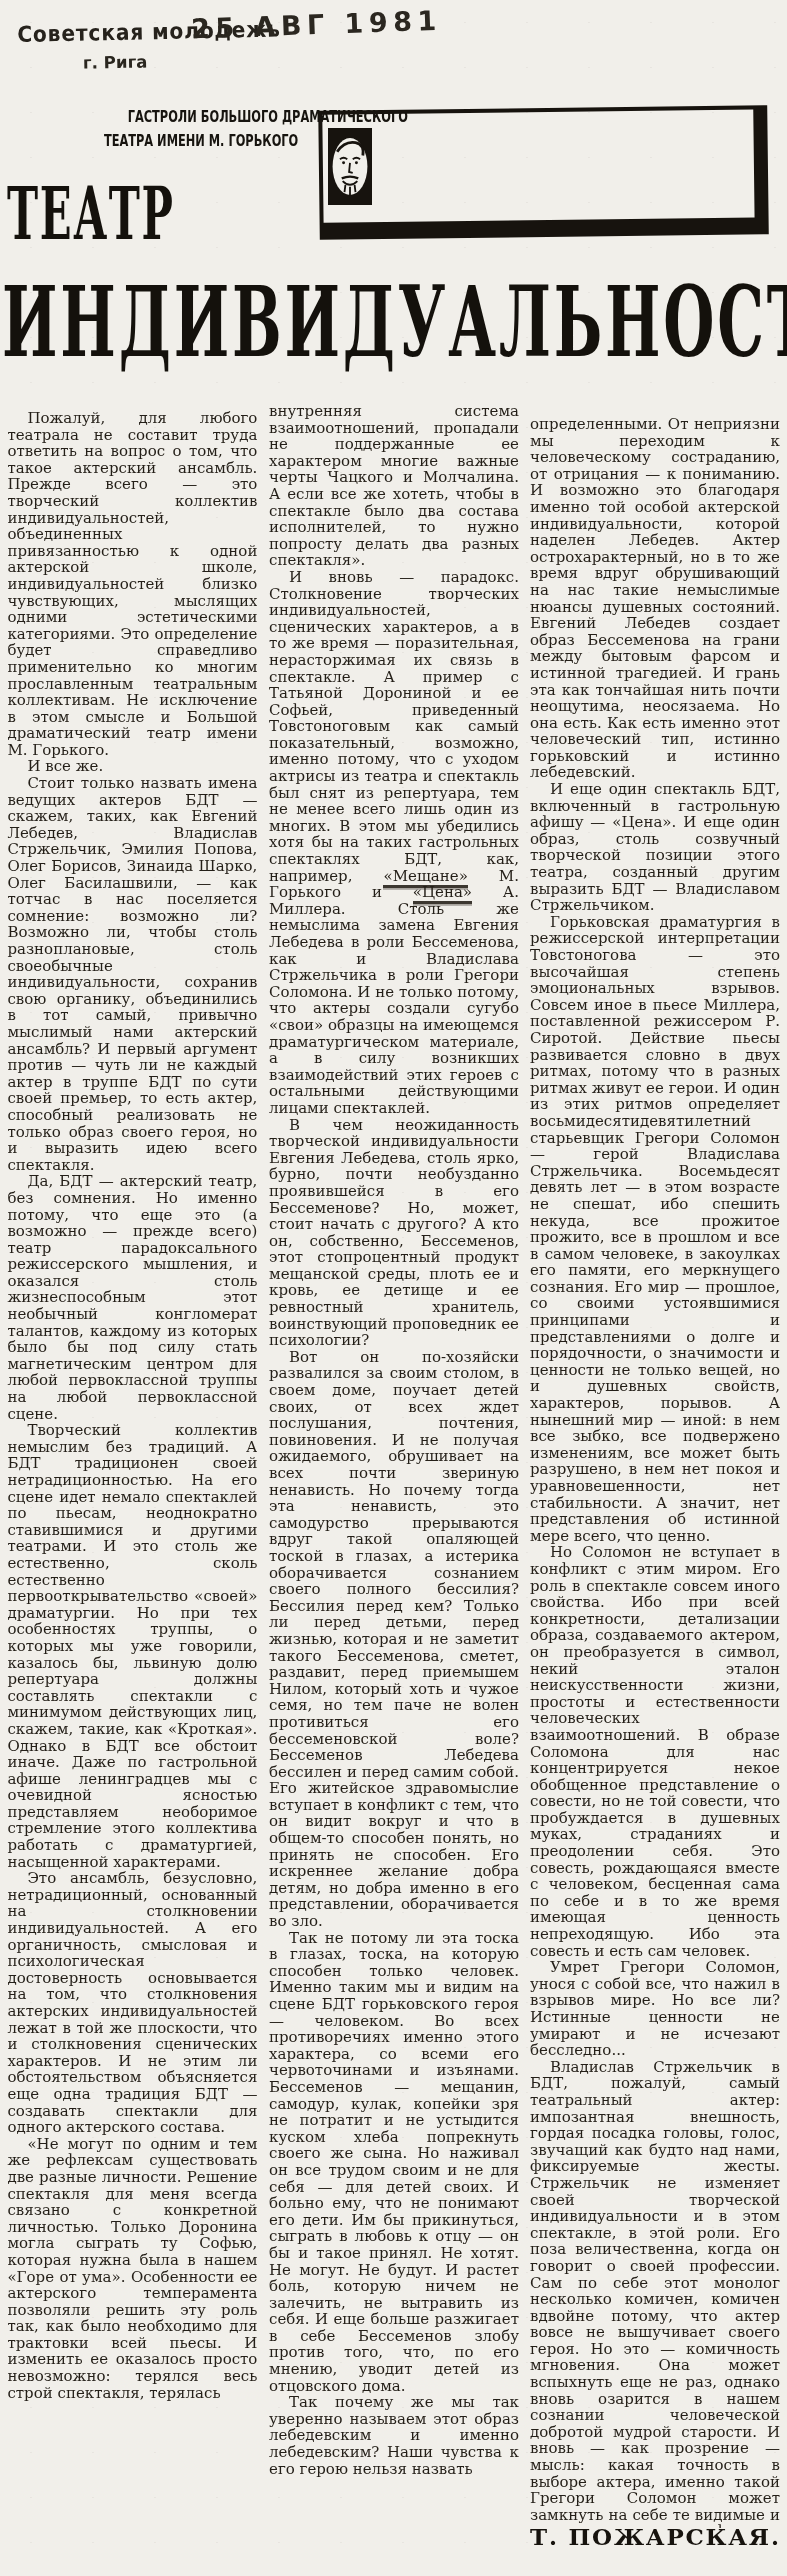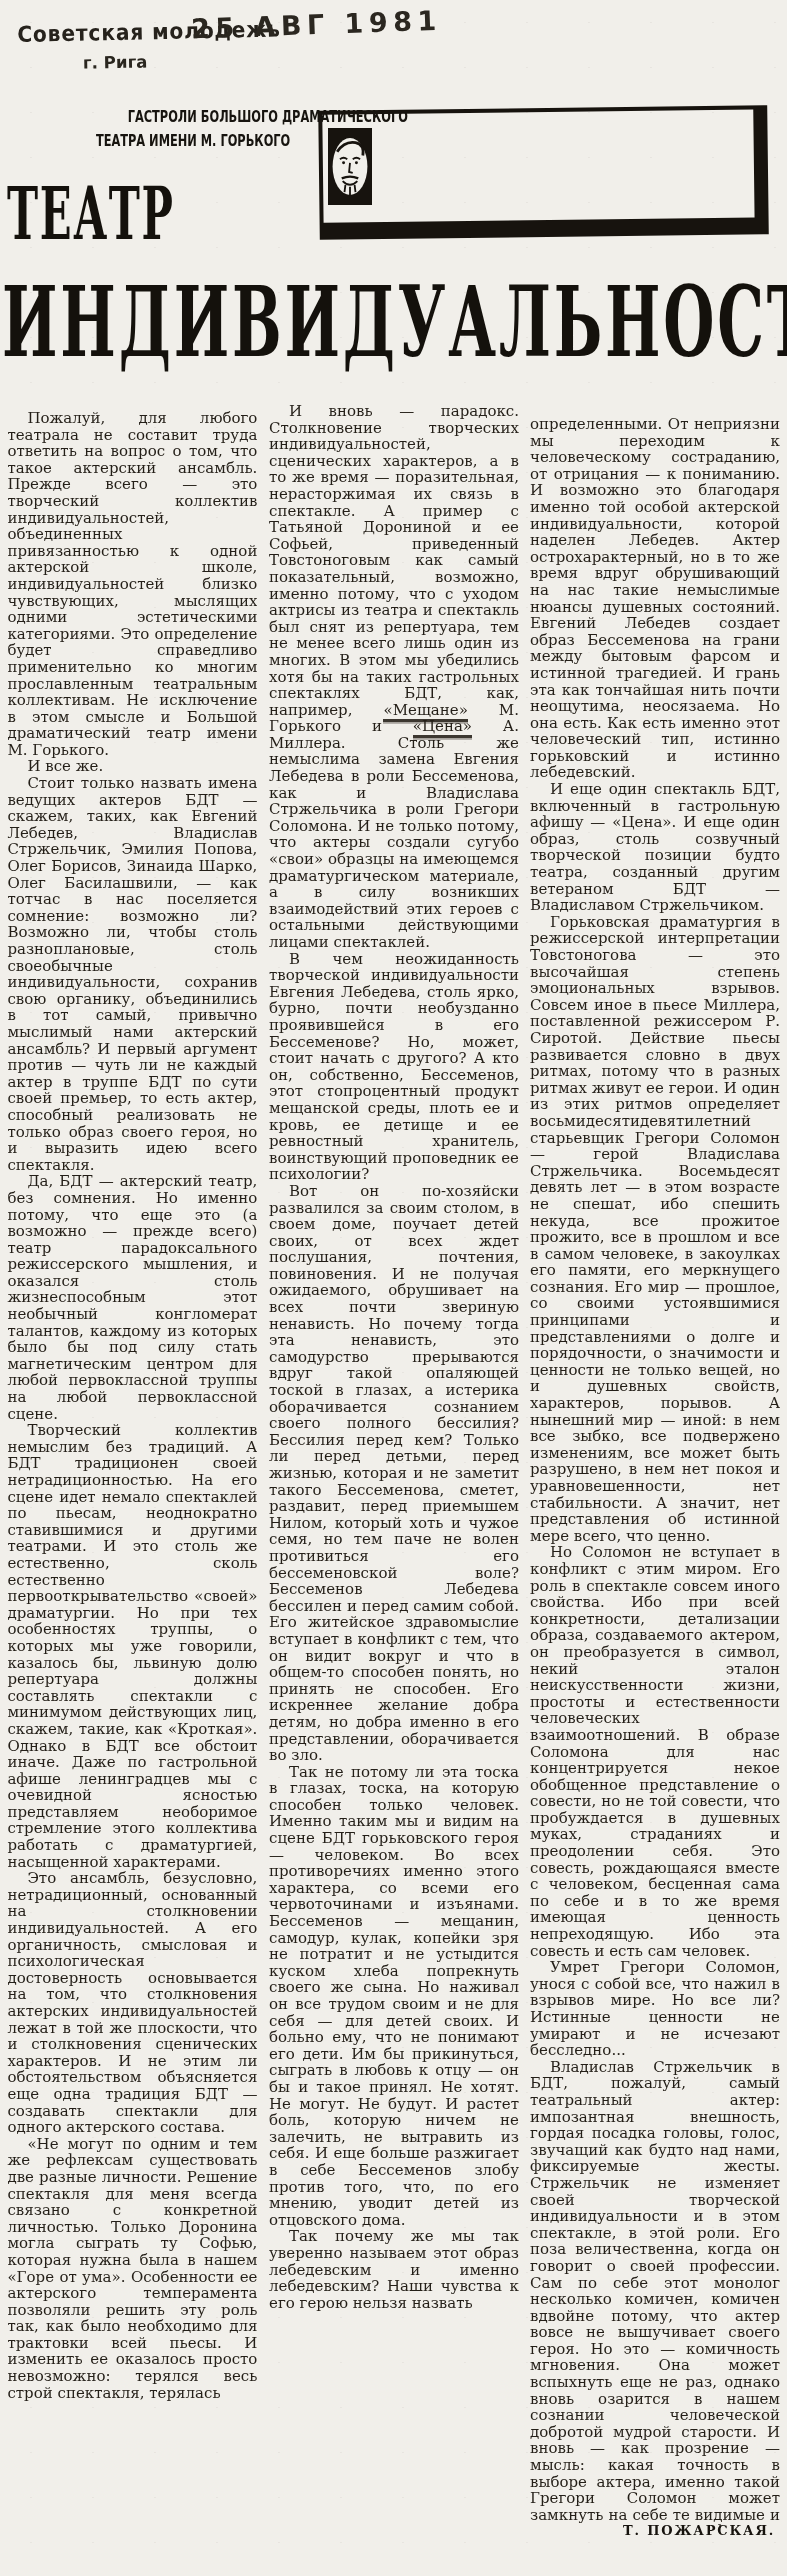--- a/index.html
+++ b/index.html
@@ -29,21 +29,21 @@
   }
   .date-stamp {
     position:absolute; left:191px; top:9.2px;
     font-family:"DejaVu Sans", sans-serif; font-weight:bold;
     font-size:27px; letter-spacing:5.5px; color:#2b2720;
     transform:rotate(-2deg); white-space:nowrap;
   }
 
   
   .kicker {
-    position:absolute; left:24px; top:105px; width:282px; text-align:left;
+    position:absolute; left:24px; top:105px; width:282px; text-align:center;
     font-family:"DejaVu Sans", sans-serif; font-weight:bold;
     font-size:15.6px; line-height:24px; color:#17140f; white-space:nowrap;
   }
   .kicker .kline { display:block; }
   .kicker .sq { display:inline-block; transform:scaleX(.73); transform-origin:100% 50%; }
 
   
   .emblem-box {
     position:absolute; left:319px; top:108px; width:431px; height:108px;
     border:4.6px solid #17130e; border-right-width:14.7px; border-bottom-width:17.5px;
@@ -76,21 +76,21 @@
   .col p { margin:0; text-indent:20px; }
   .col p.cont { text-indent:0; }
 
   .pen-underline {
     border-bottom:3.7px solid rgba(28,22,15,.85);
     box-shadow:0 1.8px 0 rgba(28,22,15,.35);
   }
 
   .byline {
     position:absolute; left:530px; top:2523px; width:245px; text-align:right;
-    font-weight:bold; font-size:13px; letter-spacing:1.8px; color:#17130e;
+    font-weight:bold; font-size:23px; letter-spacing:1.8px; color:#17130e;
     white-space:nowrap;
   }
 </style>
 </head>
 <body>
 
 <div class="page">
 
   <div class="np-stamp">Советская молодежь</div>
   <div class="city-stamp">г. Рига</div>
@@ -121,29 +121,30 @@
   <div class="col" id="col1">
       <p>Пожалуй, для любого театрала не составит труда ответить на вопрос о том, что такое актерский ансамбль. Прежде всего — это творческий коллектив индивидуальностей, объединенных привязанностью к одной актерской школе, индивидуальностей близко чувствующих, мыслящих одними эстетическими категориями. Это определение будет справедливо применительно ко многим прославленным театральным коллективам. Не исключение в этом смысле и Большой драматический театр имени М. Горького.</p>
       <p>И все же.</p>
       <p>Стоит только назвать имена ведущих актеров БДТ — скажем, таких, как Евгений Лебедев, Владислав Стржельчик, Эмилия Попова, Олег Борисов, Зинаида Шарко, Олег Басилашвили, — как тотчас в нас поселяется сомнение: возможно ли? Возможно ли, чтобы столь разноплановые, столь своеобычные индивидуальности, сохранив свою органику, объединились в тот самый, привычно мыслимый нами актерский ансамбль? И первый аргумент против — чуть ли не каждый актер в труппе БДТ по сути своей премьер, то есть актер, способный реализовать не только образ своего героя, но и выразить идею всего спектакля.</p>
       <p>Да, БДТ — актерский театр, без сомнения. Но именно потому, что еще это (а возможно — прежде всего) театр парадоксального режиссерского мышления, и оказался столь жизнеспособным этот необычный конгломерат талантов, каждому из которых было бы под силу стать магнетическим центром для любой первоклассной труппы на любой первоклассной сцене.</p>
       <p>Творческий коллектив немыслим без традиций. А БДТ традиционен своей нетрадиционностью. На его сцене идет немало спектаклей по пьесам, неоднократно ставившимися и другими театрами. И это столь же естественно, сколь естественно первооткрывательство «своей» драматургии. Но при тех особенностях труппы, о которых мы уже говорили, казалось бы, львиную долю репертуара должны составлять спектакли с минимумом действующих лиц, скажем, такие, как «Кроткая». Однако в БДТ все обстоит иначе. Даже по гастрольной афише ленинградцев мы с очевидной ясностью представляем необоримое стремление этого коллектива работать с драматургией, насыщенной характерами.</p>
       <p>Это ансамбль, безусловно, нетрадиционный, основанный на столкновении индивидуальностей. А его органичность, смысловая и психологическая достоверность основывается на том, что столкновения актерских индивидуальностей лежат в той же плоскости, что и столкновения сценических характеров. И не этим ли обстоятельством объясняется еще одна традиция БДТ — создавать спектакли для одного актерского состава.</p>
       <p>«Не могут по одним и тем же рефлексам существовать две разные личности. Решение спектакля для меня всегда связано с конкретной личностью. Только Доронина могла сыграть ту Софью, которая нужна была в нашем «Горе от ума». Особенности ее актерского темперамента позволяли решить эту роль так, как было необходимо для трактовки всей пьесы. И изменить ее оказалось просто невозможно: терялся весь строй спектакля, терялась</p>
     </div>
   <div class="col" id="col2">
+      <p class="cont">внутренняя система взаимоотношений, пропадали не поддержанные ее характером многие важные черты Чацкого и Молчалина. А если все же хотеть, чтобы в спектакле было два состава исполнителей, то нужно попросту делать два разных спектакля».</p>
       <p>И вновь — парадокс. Столкновение творческих индивидуальностей, сценических характеров, а в то же время — поразительная, нерасторжимая их связь в спектакле. А пример с Татьяной Дорониной и ее Софьей, приведенный Товстоноговым как самый показательный, возможно, именно потому, что с уходом актрисы из театра и спектакль был снят из репертуара, тем не менее всего лишь один из многих. В этом мы убедились хотя бы на таких гастрольных спектаклях БДТ, как, например, <span class="pen-underline">«Мещане»</span> М. Горького и <span class="pen-underline">«Цена»</span> А. Миллера. Столь же немыслима замена Евгения Лебедева в роли Бессеменова, как и Владислава Стржельчика в роли Грегори Соломона. И не только потому, что актеры создали сугубо «свои» образцы на имеющемся драматургическом материале, а в силу возникших взаимодействий этих героев с остальными действующими лицами спектаклей.</p>
       <p>В чем неожиданность творческой индивидуальности Евгения Лебедева, столь ярко, бурно, почти необузданно проявившейся в его Бессеменове? Но, может, стоит начать с другого? А кто он, собственно, Бессеменов, этот стопроцентный продукт мещанской среды, плоть ее и кровь, ее детище и ее ревностный хранитель, воинствующий проповедник ее психологии?</p>
       <p>Вот он по-хозяйски развалился за своим столом, в своем доме, поучает детей своих, от всех ждет послушания, почтения, повиновения. И не получая ожидаемого, обрушивает на всех почти звериную ненависть. Но почему тогда эта ненависть, это самодурство прерываются вдруг такой опаляющей тоской в глазах, а истерика оборачивается сознанием своего полного бессилия? Бессилия перед кем? Только ли перед детьми, перед жизнью, которая и не заметит такого Бессеменова, сметет, раздавит, перед приемышем Нилом, который хоть и чужое семя, но тем паче не волен противиться его бессеменовской воле? Бессеменов Лебедева бессилен и перед самим собой. Его житейское здравомыслие вступает в конфликт с тем, что он видит вокруг и что в общем-то способен понять, но принять не способен. Его искреннее желание добра детям, но добра именно в его представлении, оборачивается во зло.</p>
       <p>Так не потому ли эта тоска в глазах, тоска, на которую способен только человек. Именно таким мы и видим на сцене БДТ горьковского героя — человеком. Во всех противоречиях именно этого характера, со всеми его червоточинами и изъянами. Бессеменов — мещанин, самодур, кулак, копейки зря не потратит и не устыдится куском хлеба попрекнуть своего же сына. Но наживал он все трудом своим и не для себя — для детей своих. И больно ему, что не понимают его дети. Им бы прикинуться, сыграть в любовь к отцу — он бы и такое принял. Не хотят. Не могут. Не будут. И растет боль, которую ничем не залечить, не вытравить из себя. И еще больше разжигает в себе Бессеменов злобу против того, что, по его мнению, уводит детей из отцовского дома.</p>
       <p>Так почему же мы так уверенно называем этот образ лебедевским и именно лебедевским? Наши чувства к его герою нельзя назвать</p>
     </div>
   <div class="col" id="col3">
       <p class="cont">определенными. От неприязни мы переходим к человеческому состраданию, от отрицания — к пониманию. И возможно это благодаря именно той особой актерской индивидуальности, которой наделен Лебедев. Актер острохарактерный, но в то же время вдруг обрушивающий на нас такие немыслимые нюансы душевных состояний. Евгений Лебедев создает образ Бессеменова на грани между бытовым фарсом и истинной трагедией. И грань эта как тончайшая нить почти неощутима, неосязаема. Но она есть. Как есть именно этот человеческий тип, истинно горьковский и истинно лебедевский.</p>
-      <p>И еще один спектакль БДТ, включенный в гастрольную афишу — «Цена». И еще один образ, столь созвучный творческой позиции будто театра, созданный другим ветераном БДТ — Владиславом Стржельчиком.</p>
+      <p>И еще один спектакль БДТ, включенный в гастрольную афишу — «Цена». И еще один образ, столь созвучный творческой позиции этого театра, созданный другим выразить БДТ — Владиславом Стржельчиком.</p>
       <p>Горьковская драматургия в режиссерской интерпретации Товстоногова — это высочайшая степень эмоциональных взрывов. Совсем иное в пьесе Миллера, поставленной режиссером Р. Сиротой. Действие пьесы развивается словно в двух ритмах, потому что в разных ритмах живут ее герои. И один из этих ритмов определяет восьмидесятидевятилетний старьевщик Грегори Соломон — герой Владислава Стржельчика. Восемьдесят девять лет — в этом возрасте не спешат, ибо спешить некуда, все прожитое прожито, все в прошлом и все в самом человеке, в закоулках его памяти, его меркнущего сознания. Его мир — прошлое, со своими устоявшимися принципами и представлениями о долге и порядочности, о значимости и ценности не только вещей, но и душевных свойств, характеров, порывов. А нынешний мир — иной: в нем все зыбко, все подвержено изменениям, все может быть разрушено, в нем нет покоя и уравновешенности, нет стабильности. А значит, нет представления об истинной мере всего, что ценно.</p>
       <p>Но Соломон не вступает в конфликт с этим миром. Его роль в спектакле совсем иного свойства. Ибо при всей конкретности, детализации образа, создаваемого актером, он преобразуется в символ, некий эталон неискусственности жизни, простоты и естественности человеческих взаимоотношений. В образе Соломона для нас концентрируется некое обобщенное представление о совести, но не той совести, что пробуждается в душевных муках, страданиях и преодолении себя. Это совесть, рождающаяся вместе с человеком, бесценная сама по себе и в то же время имеющая ценность непреходящую. Ибо эта совесть и есть сам человек.</p>
       <p>Умрет Грегори Соломон, унося с собой все, что нажил в взрывов мире. Но все ли? Истинные ценности не умирают и не исчезают бесследно...</p>
       <p>Владислав Стржельчик в БДТ, пожалуй, самый театральный актер: импозантная внешность, гордая посадка головы, голос, звучащий как будто над нами, фиксируемые жесты. Стржельчик не изменяет своей творческой индивидуальности и в этом спектакле, в этой роли. Его поза величественна, когда он говорит о своей профессии. Сам по себе этот монолог несколько комичен, комичен вдвойне потому, что актер вовсе не вышучивает своего героя. Но это — комичность мгновения. Она может вспыхнуть еще не раз, однако вновь озарится в нашем сознании человеческой добротой мудрой старости. И вновь — как прозрение — мысль: какая точность в выборе актера, именно такой Грегори Соломон может замкнуть на себе те видимые и потаенные конфликты, которые существуют между немногочисленными героями миллеровской пьесы.</p>
     </div>
 
   <div class="byline">Т. ПОЖАРСКАЯ.</div>
 
 </div>
 

